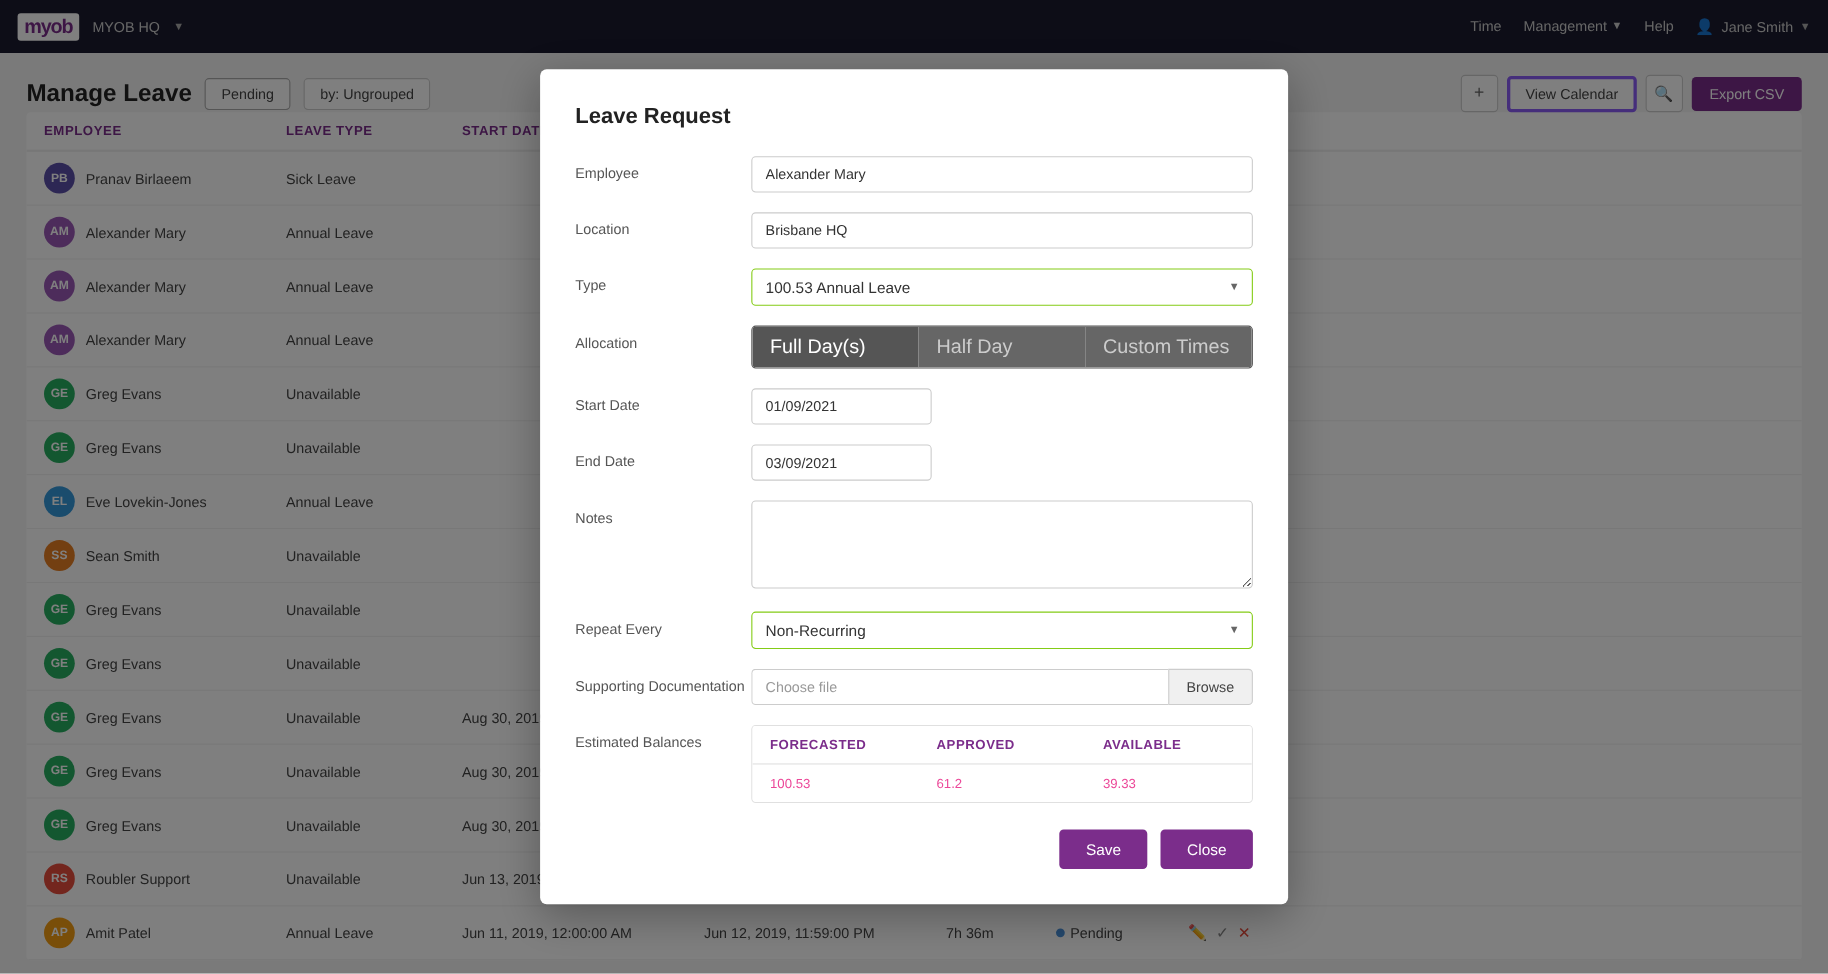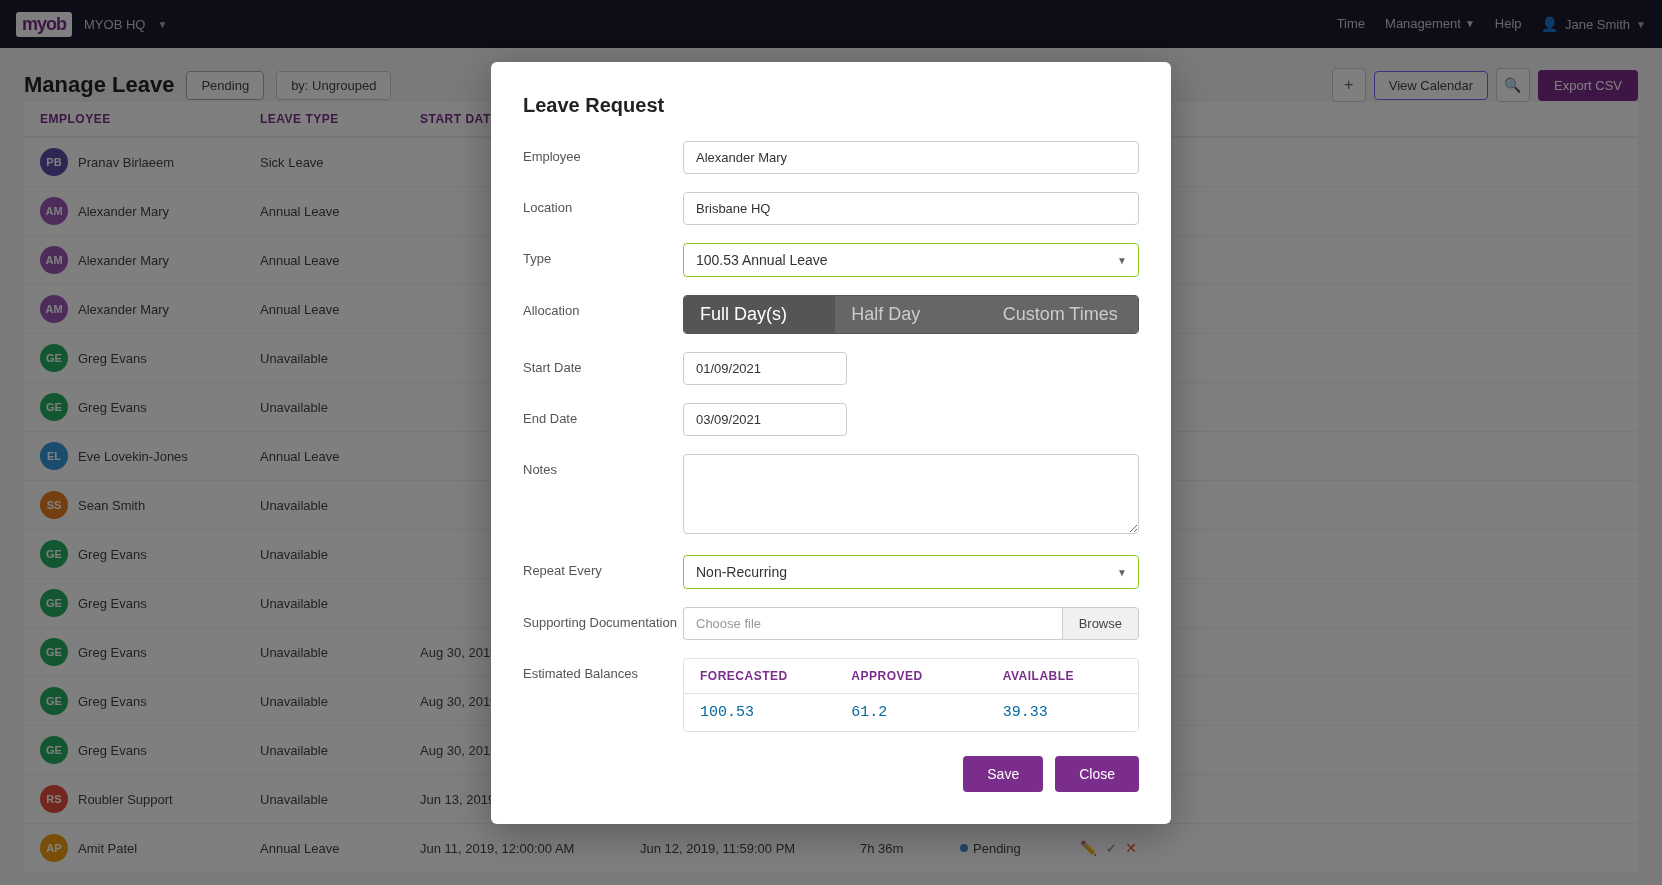--- a/index.html
+++ b/index.html
@@ -21,21 +21,21 @@
     .main-content { margin-top: 48px; padding: 20px 24px; background: #f5f5f5; min-height: calc(100vh - 48px); }
 
     
     .page-header { display: flex; align-items: center; justify-content: space-between; margin-bottom: 0; }
     .page-title-area { display: flex; align-items: center; gap: 12px; }
     .page-title { font-size: 22px; font-weight: 600; color: #222; }
     .filter-btn { background: white; border: 1px solid #ccc; border-radius: 4px; padding: 6px 14px; font-size: 13px; cursor: pointer; color: #444; }
     .filter-btn.active { border-color: #aaa; }
     .header-actions { display: flex; align-items: center; gap: 8px; }
     .icon-btn { background: white; border: 1px solid #ccc; border-radius: 4px; width: 34px; height: 34px; display: flex; align-items: center; justify-content: center; cursor: pointer; }
-    .calendar-btn { background: white; border: 1px solid #8b5cf6; border-radius: 4px; padding: 6px 14px; font-size: 13px; cursor: pointer; color: #444; }
+    .calendar-btn { background: white; border: 3px solid #8b5cf6; border-radius: 4px; padding: 6px 14px; font-size: 13px; cursor: pointer; color: #444; }
     .search-btn { background: white; border: 1px solid #ccc; border-radius: 4px; width: 34px; height: 34px; display: flex; align-items: center; justify-content: center; cursor: pointer; }
     .export-btn { background: #7B2D8B; color: white; border: none; border-radius: 4px; padding: 8px 16px; font-size: 13px; cursor: pointer; font-weight: 500; }
 
     
     .table-container { background: white; border-radius: 4px; overflow: hidden; }
     .table-header { display: grid; grid-template-columns: 220px 160px 220px 220px 100px 120px 80px; padding: 10px 16px; border-bottom: 2px solid #eee; }
     .th { font-size: 12px; font-weight: 600; color: #7B2D8B; text-transform: uppercase; letter-spacing: 0.5px; }
     .table-row { display: grid; grid-template-columns: 220px 160px 220px 220px 100px 120px 80px; padding: 10px 16px; border-bottom: 1px solid #f0f0f0; align-items: center; }
     .cell { font-size: 13px; color: #444; }
     .employee-cell { display: flex; align-items: center; gap: 10px; }
@@ -110,21 +110,21 @@
     }
 
     
     .balances-table { width: 100%; border: 1px solid #e0e0e0; border-radius: 4px; overflow: hidden; }
     .balances-header { display: grid; grid-template-columns: 1fr 1fr 1fr; background: white; }
     .balance-th { padding: 10px 16px; font-size: 12px; font-weight: 600; letter-spacing: 0.5px; }
     .balance-th.forecasted { color: #7B2D8B; }
     .balance-th.approved { color: #7B2D8B; }
     .balance-th.available { color: #7B2D8B; }
     .balances-body { display: grid; grid-template-columns: 1fr 1fr 1fr; background: white; border-top: 1px solid #e0e0e0; }
-    .balance-val { padding: 10px 16px; font-size: 15px; color: #0369a1; font-family: Liberation Mono, monospace; }
+    .balance-val { padding: 10px 16px; font-size: 12px; color: #ec4899; }
 
     
     .modal-footer { display: flex; justify-content: flex-end; gap: 12px; margin-top: 24px; }
     .btn-save { background: #7B2D8B; color: white; border: none; border-radius: 4px; padding: 10px 24px; font-size: 14px; cursor: pointer; font-weight: 500; }
     .btn-close { background: #7B2D8B; color: white; border: none; border-radius: 4px; padding: 10px 24px; font-size: 14px; cursor: pointer; font-weight: 500; }
   </style>
 </head>
 <body>
 
 <nav class="top-nav">

